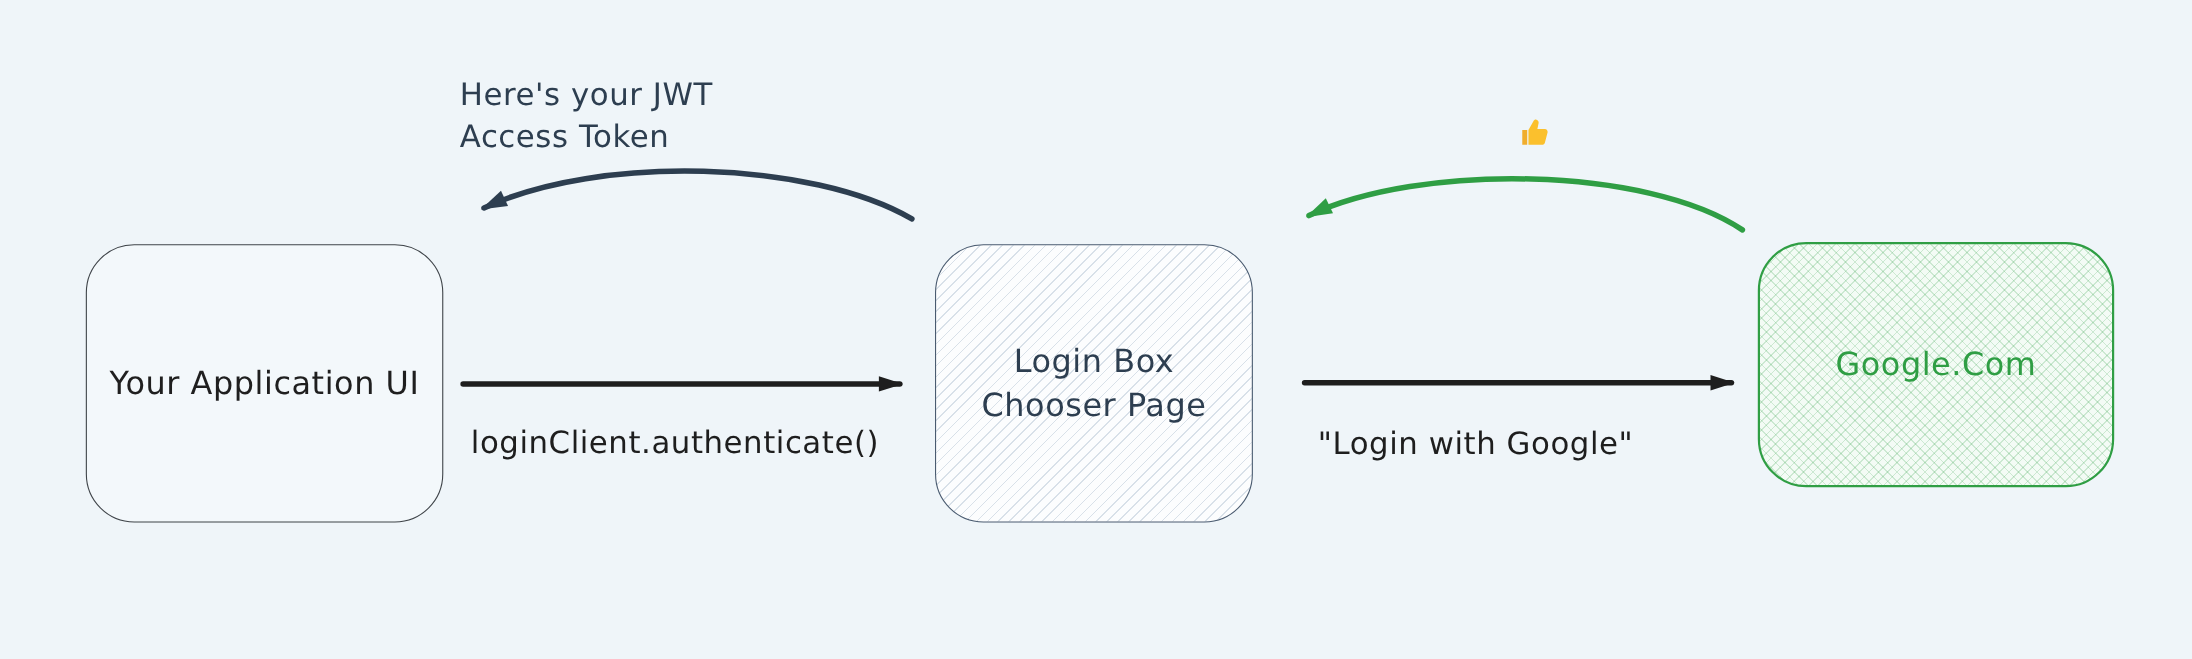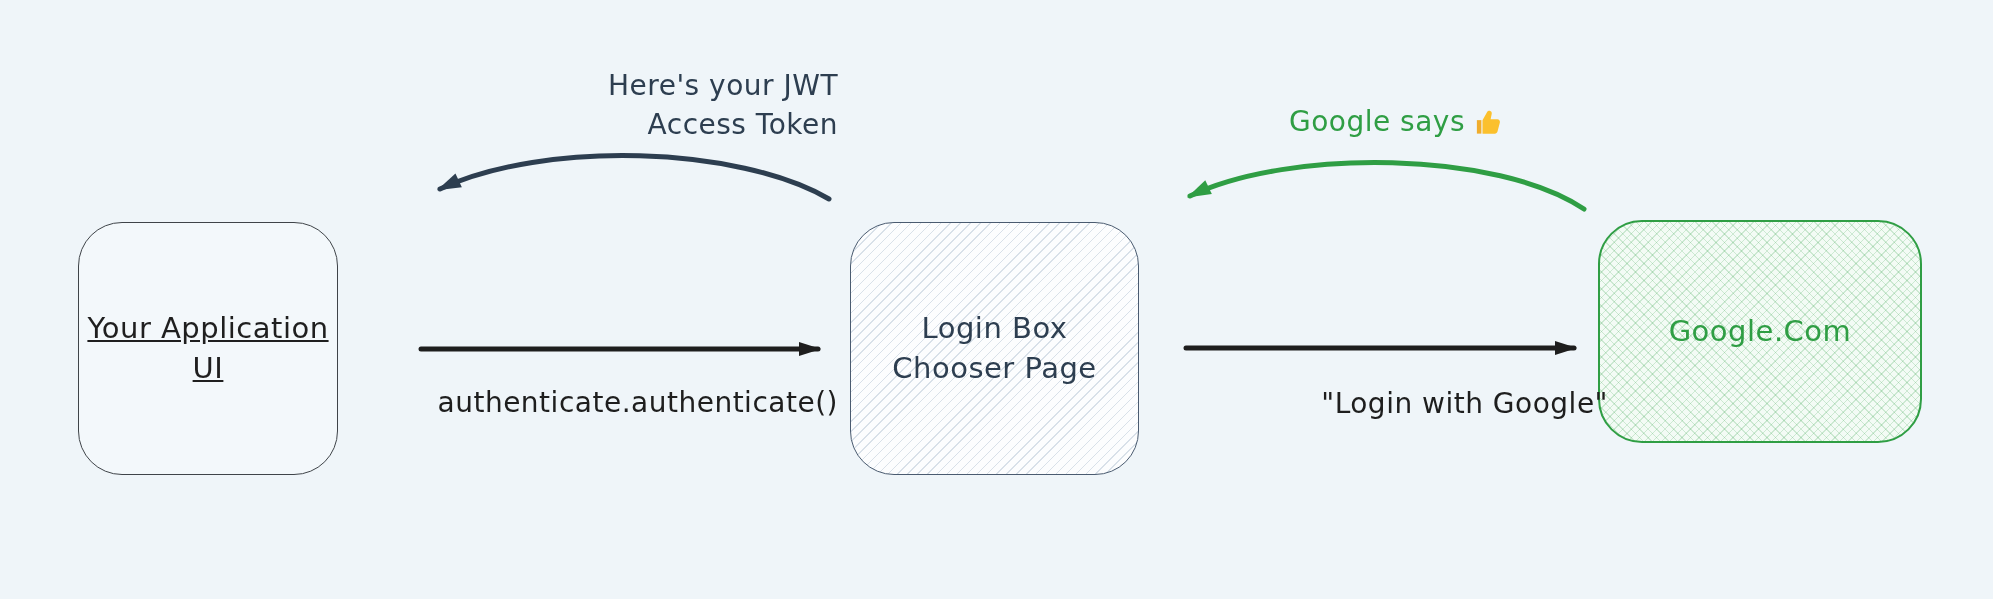--- a/index.html
+++ b/index.html
@@ -28,25 +28,24 @@
     display: flex;
     align-items: center;
     justify-content: center;
     text-align: center;
     box-sizing: border-box;
     font-size: 29px;
     letter-spacing: 0.5px;
   }
   .node-label { white-space: pre-line; line-height: 1.35; }
   .node-app-ui {
-    left: 78px; top: 222px; width: 260px; height: 253px;
+    left: 78px; top: 222px; width: 325px; height: 253px;
     border: 1.5px solid #3f4449;
     background: #f3f8fb;
     color: #1f1f1f;
-    text-decoration: underline;
   }
   .node-login-box {
     left: 850px; top: 222px; width: 289px; height: 253px;
     border: 1.5px solid #4a5b70;
     background-color: #fcfdfe;
     background-image: repeating-linear-gradient(
       135deg,
       rgba(110, 140, 170, 0.25) 0px,
       rgba(110, 140, 170, 0.25) 1px,
       transparent 1px,
@@ -62,21 +61,21 @@
       repeating-linear-gradient(45deg,
         rgba(47, 158, 68, 0.20) 0px, rgba(47, 158, 68, 0.20) 1px,
         transparent 1px, transparent 6px),
       repeating-linear-gradient(135deg,
         rgba(47, 158, 68, 0.20) 0px, rgba(47, 158, 68, 0.20) 1px,
         transparent 1px, transparent 6px);
     color: #2f9e44;
   }
   .floating-label {
     position: absolute;
-    text-align: right;
+    text-align: left;
     letter-spacing: 0.5px;
   }
   .label-jwt {
     left: 418px; top: 66px; width: 420px;
     font-size: 28px;
     color: #2d3e50;
     line-height: 1.4;
     white-space: pre-line;
   }
   .label-google-says {
@@ -138,24 +137,23 @@
   </div>
 
   <div class="node node-google">
     <span class="node-label">Google.Com</span>
   </div>
 
   <div class="floating-label label-jwt">Here's your JWT
 Access Token</div>
 
   <div class="floating-label label-google-says">
-    <span>Google says</span>
     <svg class="thumb-icon" width="30" height="30" viewBox="0 0 24 24" xmlns="http://www.w3.org/2000/svg">
       <path d="M1.5 10.5 h3.6 v10.8 h-3.6 z" fill="#f0ad2d"></path>
       <path d="M6 21.3 h9.8 c1.1 0 2-.7 2.2-1.7 l1.9-7.2 c.3-1.3-.7-2.6-2-2.6 h-5.4 l.9-4.4 c.2-1.1-.5-2.2-1.6-2.4 -.9-.2-1.8.3-2.2 1.1 L6 10.5 z" fill="#fbc02d"></path>
     </svg>
   </div>
 
-  <div class="floating-label label-authenticate">authenticate.authenticate()</div>
+  <div class="floating-label label-authenticate">loginClient.authenticate()</div>
 
   <div class="floating-label label-login-google">"Login with Google"</div>
 
 </div>
 
 </body></html>

